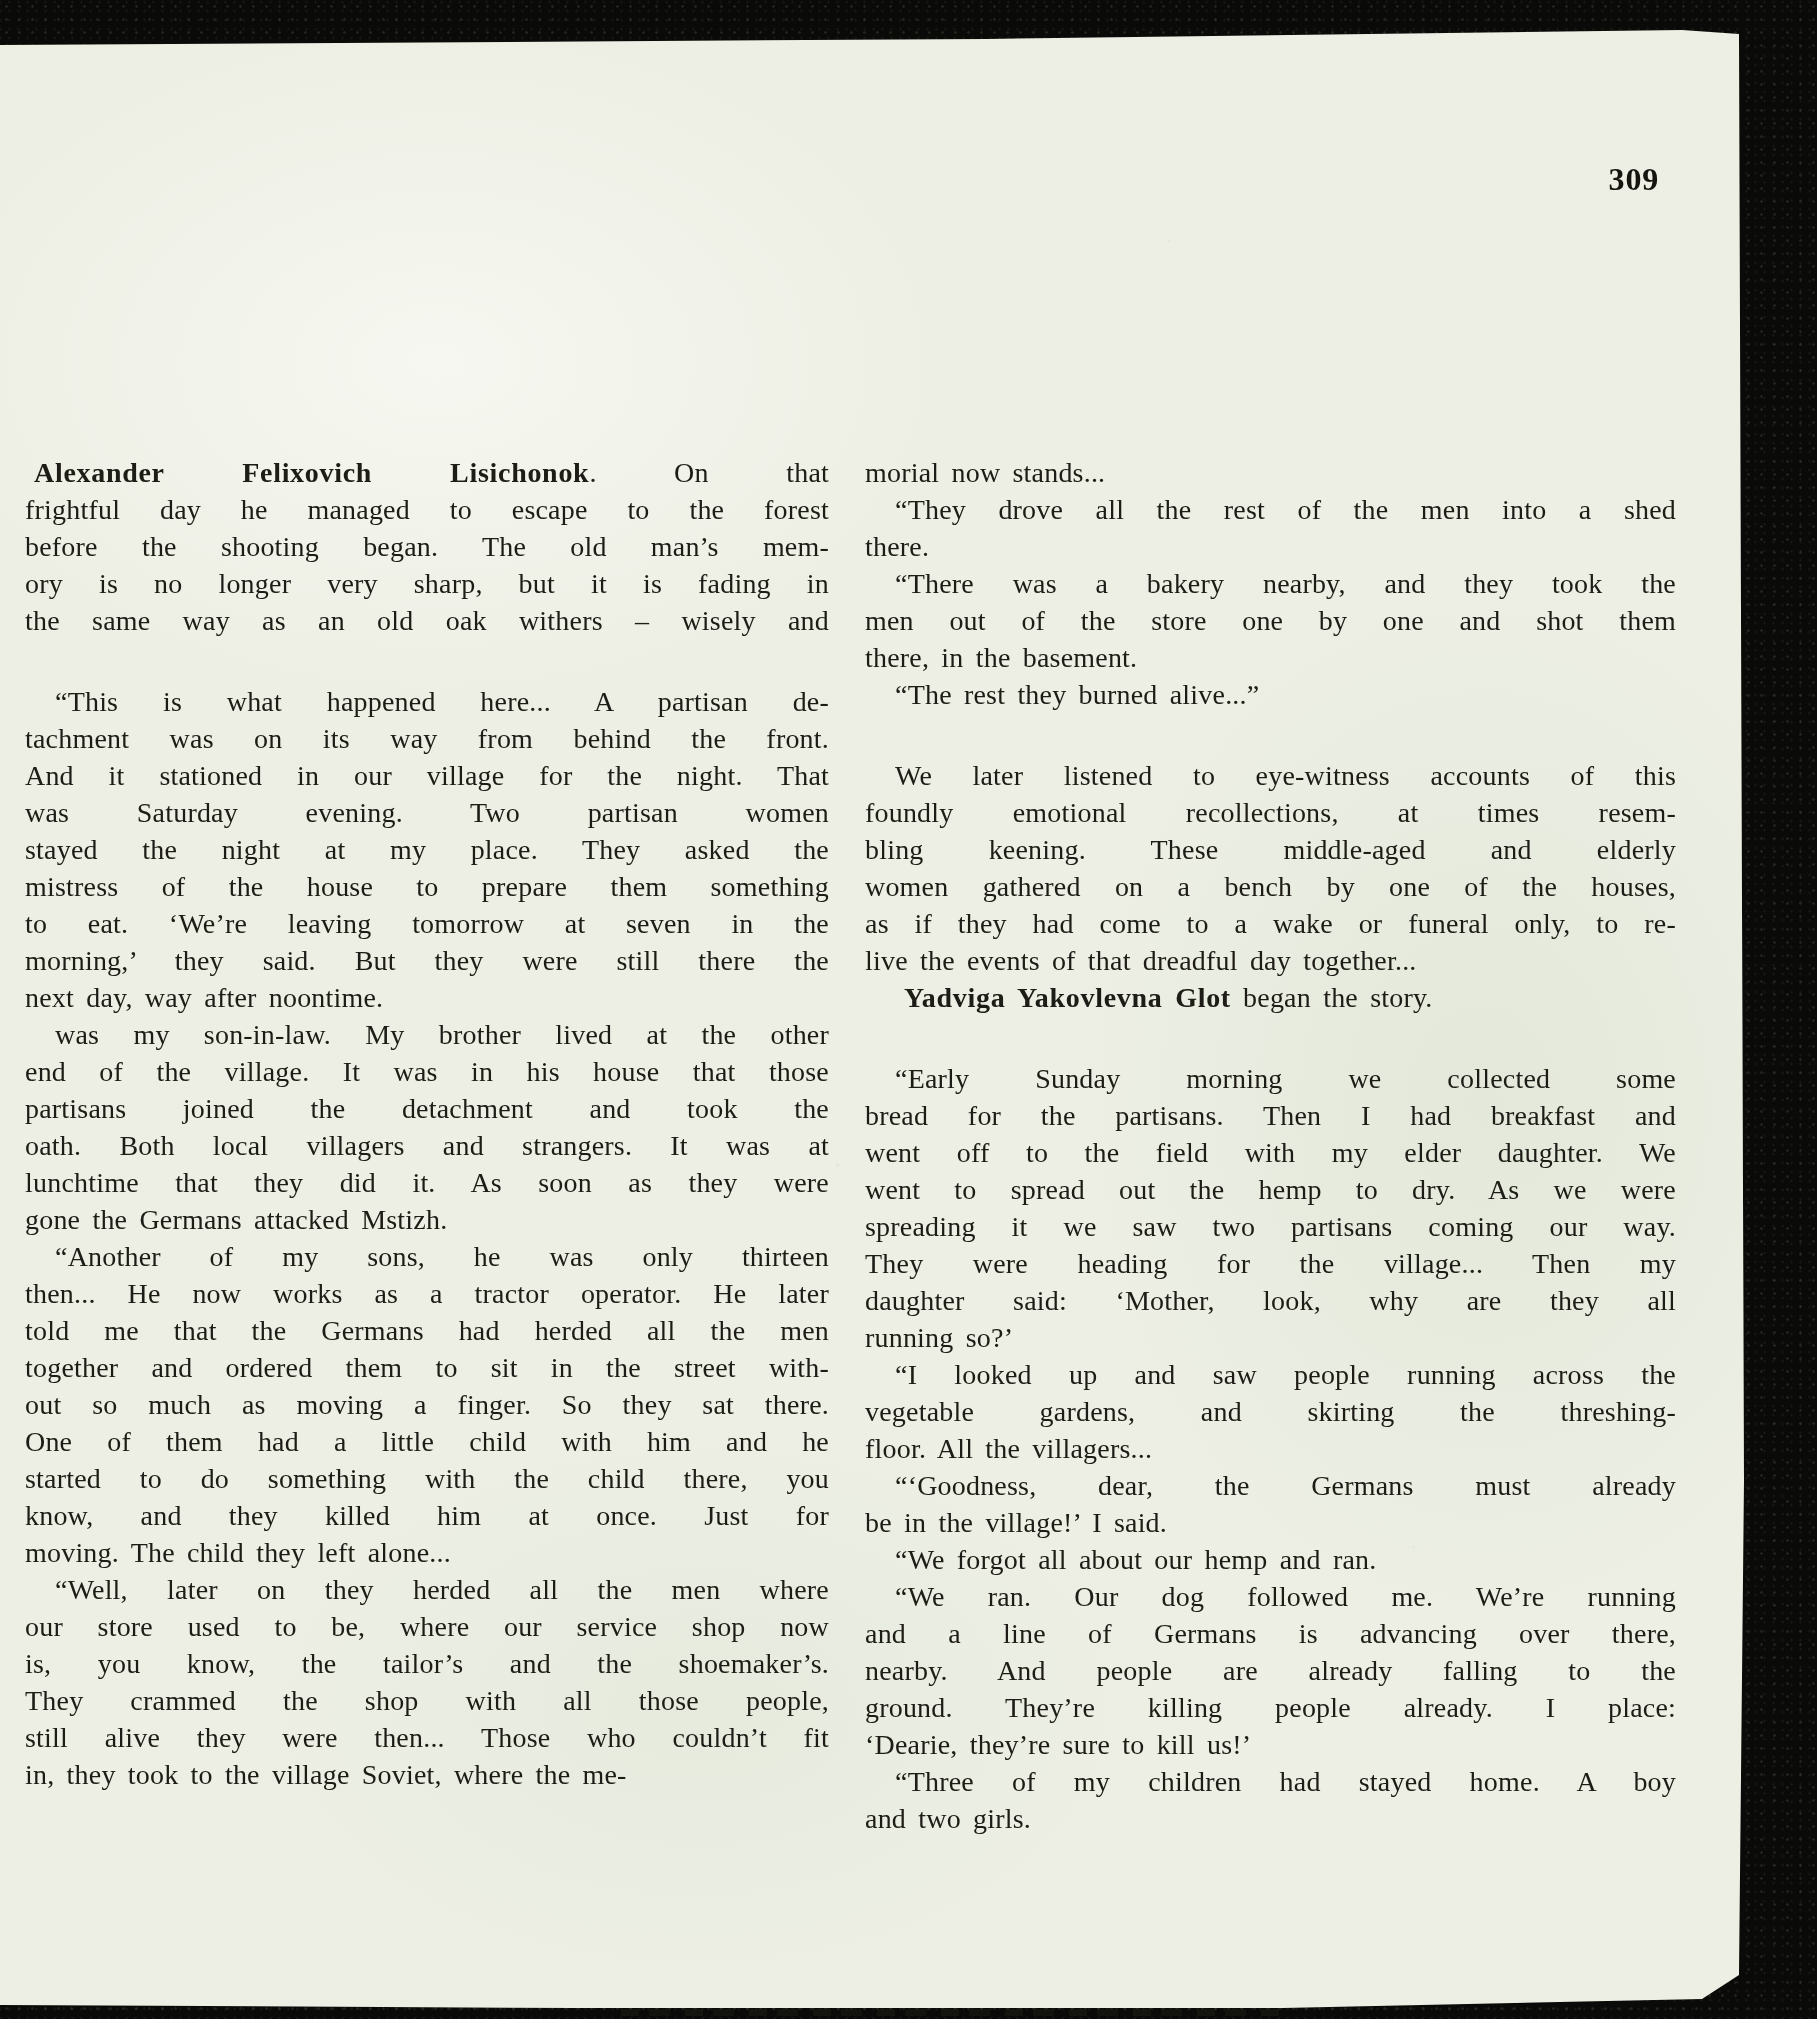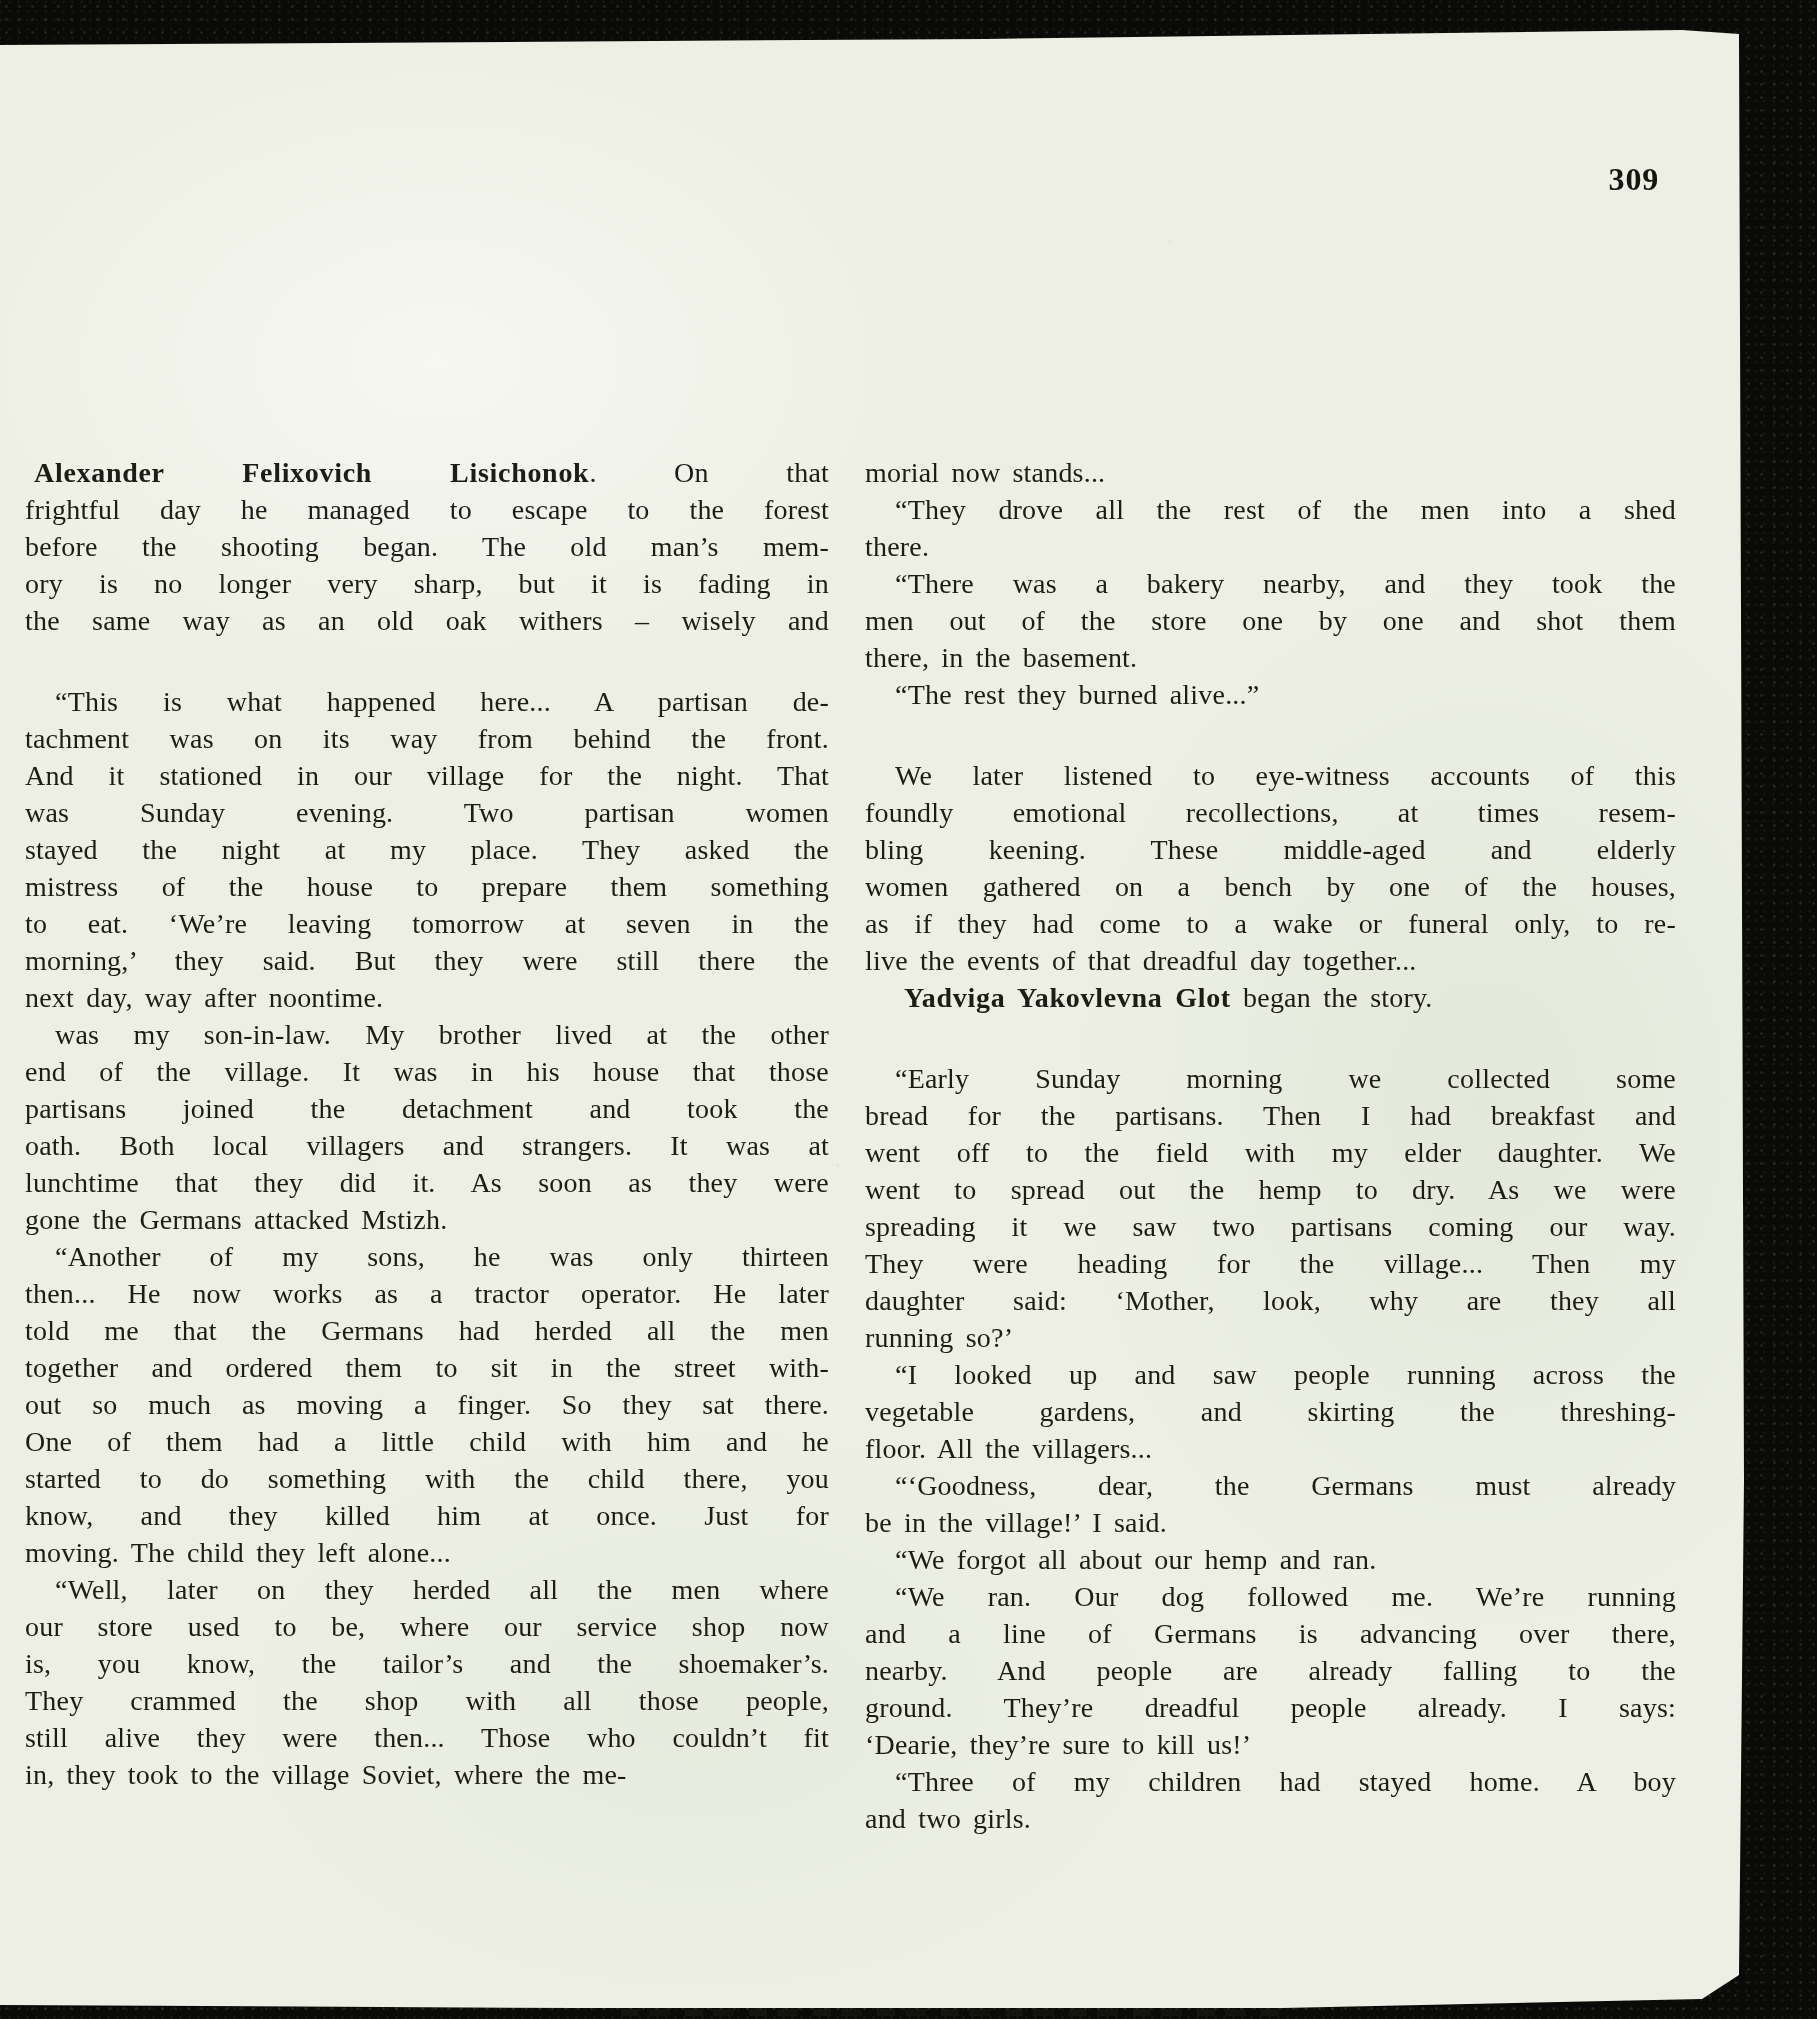--- a/index.html
+++ b/index.html
@@ -129,21 +129,21 @@
       <div class="line"><b>Alexander Felixovich Lisichonok</b>. On that</div>
       <div class="line">frightful day he managed to escape to the forest</div>
       <div class="line">before the shooting began. The old man’s mem-</div>
       <div class="line">ory is no longer very sharp, but it is fading in</div>
       <div class="line">the same way as an old oak withers – wisely and</div>
     </div>
     <div class="para gap indent">
       <div class="line">“This is what happened here... A partisan de-</div>
       <div class="line">tachment was on its way from behind the front.</div>
       <div class="line">And it stationed in our village for the night. That</div>
-      <div class="line">was Sunday evening. Two partisan women</div>
+      <div class="line">was Saturday evening. Two partisan women</div>
       <div class="line">stayed the night at my place. They asked the</div>
       <div class="line">mistress of the house to prepare them something</div>
       <div class="line">to eat. ‘We’re leaving tomorrow at seven in the</div>
       <div class="line">morning,’ they said. But they were still there the</div>
       <div class="line last">next day, way after noontime.</div>
     </div>
     <div class="para indent">
       <div class="line">was my son-in-law. My brother lived at the other</div>
       <div class="line">end of the village. It was in his house that those</div>
       <div class="line">partisans joined the detachment and took the</div>
@@ -217,21 +217,21 @@
       <div class="line">“‘Goodness, dear, the Germans must already</div>
       <div class="line last">be in the village!’ I said.</div>
     </div>
     <div class="para indent">
       <div class="line last">“We forgot all about our hemp and ran.</div>
     </div>
     <div class="para indent">
       <div class="line">“We ran. Our dog followed me. We’re running</div>
       <div class="line">and a line of Germans is advancing over there,</div>
       <div class="line">nearby. And people are already falling to the</div>
-      <div class="line">ground. They’re dreadful people already. I says:</div>
+      <div class="line">ground. They’re killing people already. I place:</div>
       <div class="line last">‘Dearie, they’re sure to kill us!’</div>
     </div>
     <div class="para indent">
       <div class="line">“Three of my children had stayed home. A boy</div>
       <div class="line last">and two girls.</div>
     </div>
   </div>
 
 <div class="bleed-marks"></div>
 

